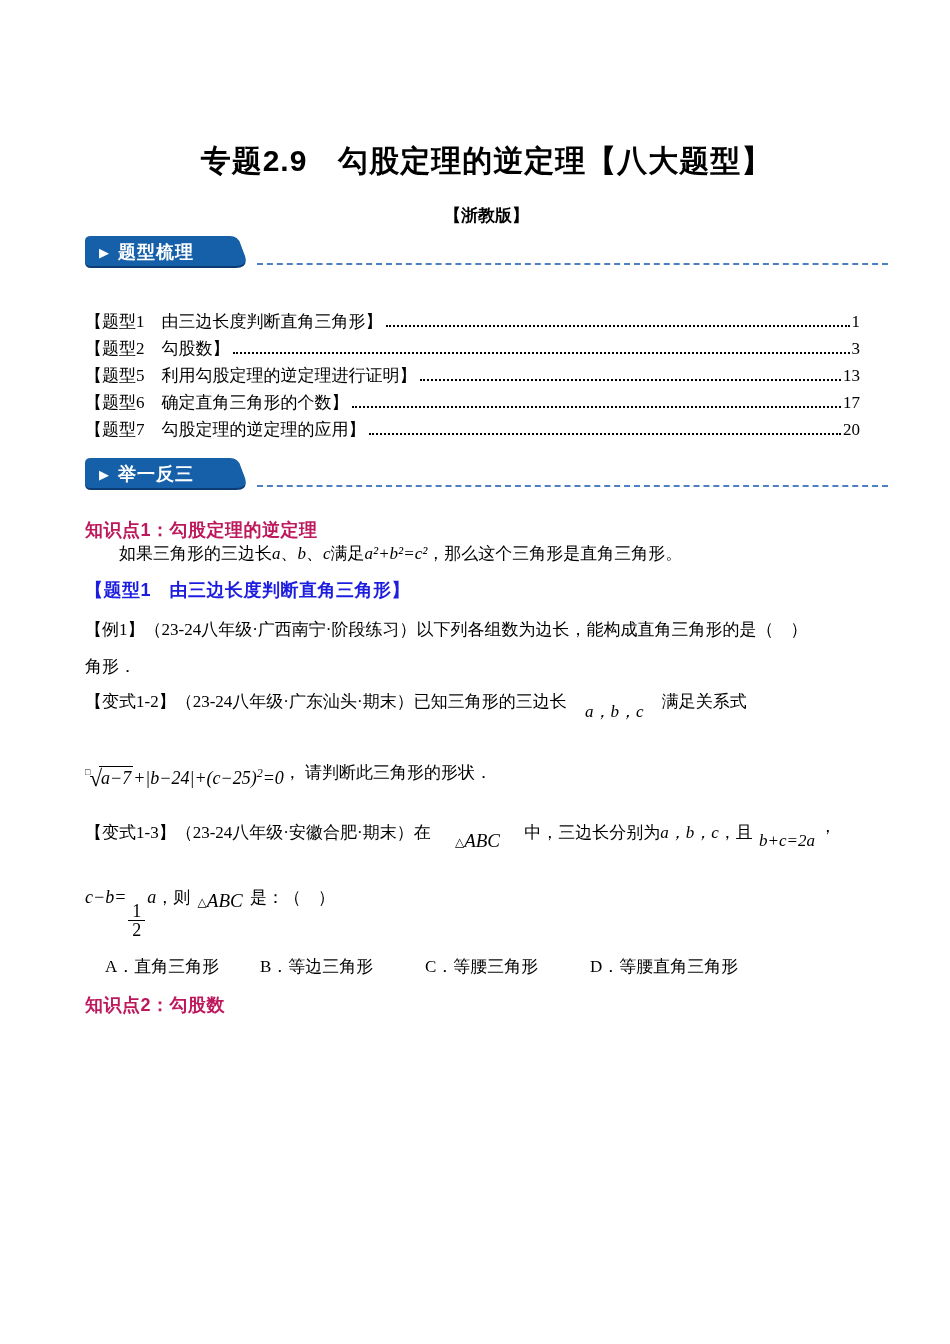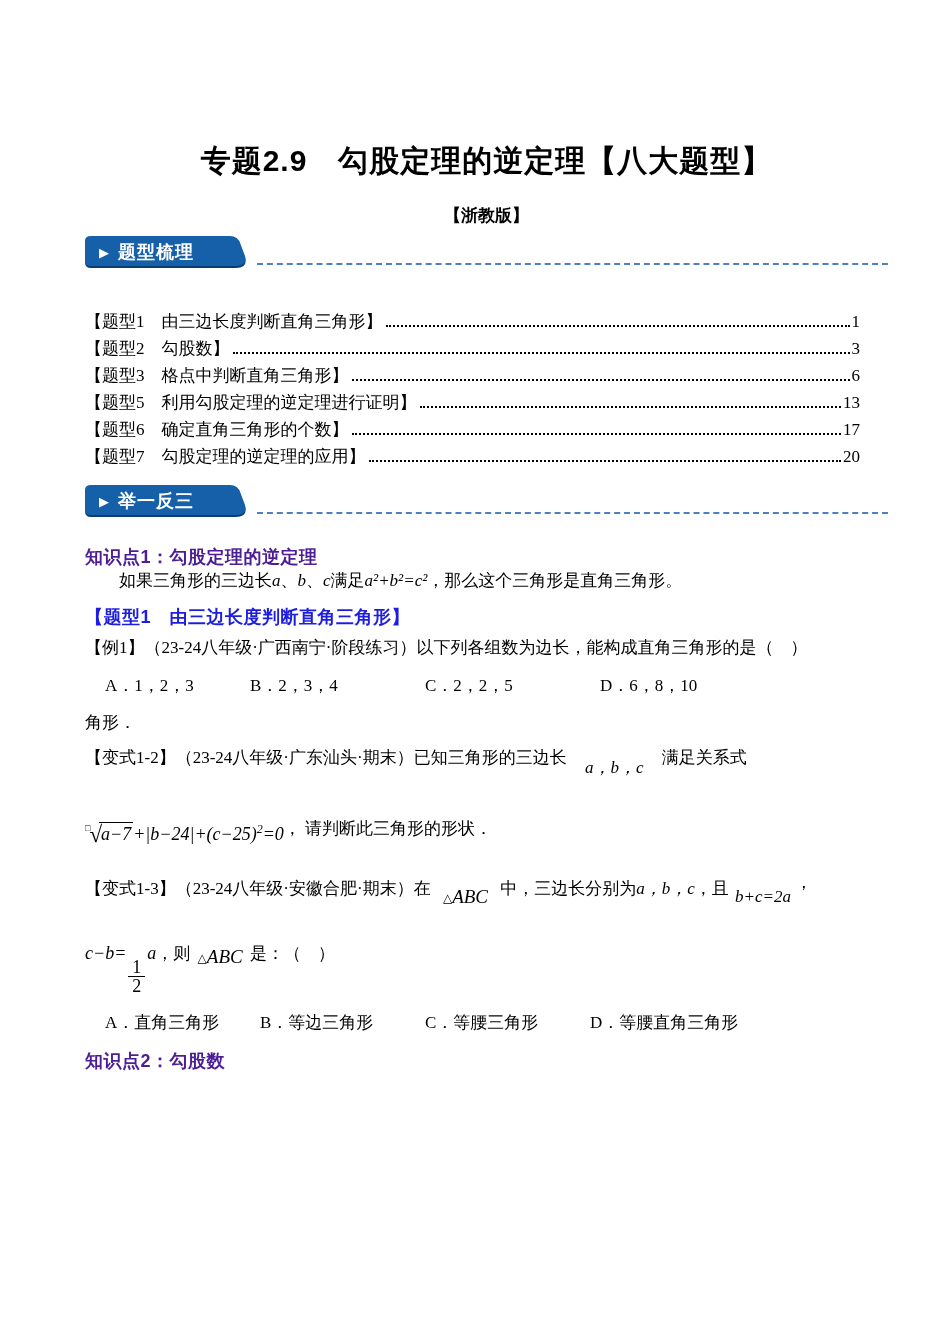--- a/index.html
+++ b/index.html
@@ -33,31 +33,31 @@
   .dash-line{flex:1;border-bottom:2px dashed #4d7fc3;margin:0 0 3px 6px;}
 
   
   .toc{margin-top:40px;}
   .toc-row{display:flex;align-items:baseline;line-height:27px;padding-right:28px;}
   .toc-dots{flex:1;border-bottom:2px dotted #000;margin:0 2px 4px 3px;}
   .toc-page{flex:0 0 auto;}
 
   
   .kp-heading{
-    margin-top:28px;color:#4c1d95;font-weight:bold;font-size:18px;line-height:24px;
+    margin-top:28px;color:#be185d;font-weight:bold;font-size:18px;line-height:24px;
     font-family:"Liberation Sans","DejaVu Sans",sans-serif;letter-spacing:.5px;
   }
   .type-heading{
     margin-top:12px;color:#1d1de0;font-weight:bold;font-size:18px;line-height:24px;
     font-family:"Liberation Sans","DejaVu Sans",sans-serif;letter-spacing:.5px;
   }
   .kp-body{margin-top:0;text-indent:2em;line-height:24px;}
 
   .prob{line-height:24px;}
-  .m-ex1{margin-top:7px;}
+  .m-ex1{margin-top:16px;}
   .m-v11a{margin-top:13px;}
   .m-v11b{margin-top:13px;}
   .m-v12{margin-top:11px;}
   .m-form{margin-top:40px;height:36px;}
   .m-v13{margin-top:30px;}
   .m-frac{margin-top:40px;height:52px;}
   .m-kp2{margin-top:14px;}
 
   .var{font-style:italic;}
   .lowered{display:inline-block;transform:translateY(10px);font-style:italic;}
@@ -110,25 +110,20 @@
       <span>【题型1　由三边长度判断直角三角形】</span>
       <span class="toc-dots"></span>
       <span class="toc-page">1</span>
     </div>
     <div class="toc-row">
       <span>【题型2　勾股数】</span>
       <span class="toc-dots"></span>
       <span class="toc-page">3</span>
     </div>
     <div class="toc-row">
-      <span>【题型3　格点中判断直角三角形】</span>
-      <span class="toc-dots"></span>
-      <span class="toc-page">6</span>
-    </div>
-    <div class="toc-row">
       <span>【题型5　利用勾股定理的逆定理进行证明】</span>
       <span class="toc-dots"></span>
       <span class="toc-page">13</span>
     </div>
     <div class="toc-row">
       <span>【题型6　确定直角三角形的个数】</span>
       <span class="toc-dots"></span>
       <span class="toc-page">17</span>
     </div>
     <div class="toc-row">
@@ -155,42 +150,36 @@
   <div class="kp-heading">知识点1：勾股定理的逆定理</div>
   <div class="kp-body">
     <span>如果三角形的三边长</span><span class="var">a</span><span>、</span><span class="var">b</span><span>、</span><span class="var">c</span><span>满足</span><span class="var">a²+b²=c²</span><span>，那么这个三角形是直角三角形。</span>
   </div>
 
   <div class="type-heading">【题型1　由三边长度判断直角三角形】</div>
 
   <div class="prob m-ex1">
     <span>【例1】</span><span>（23-24八年级·广西南宁·阶段练习）</span><span>以下列各组数为边长，能构成直角三角形的是（　）</span>
   </div>
-  <div class="opts opts-ex1">
-    <span class="o1"><span>A．</span><span>1，2，3</span></span>
-    <span class="o2"><span>B．</span><span>2，3，4</span></span>
-    <span class="o3"><span>C．</span><span>2，2，5</span></span>
-    <span class="o4"><span>D．</span><span>6，8，10</span></span>
-  </div>
 
   <div class="prob m-v11b">角形．</div>
 
   <div class="prob m-v12">
     <span>【变式1-2】</span><span>（23-24八年级·广东汕头·期末）</span><span>已知三角形的三边长</span>
     <span class="lowered" style="margin:0 14px;">a，b，c</span>
     <span>满足关系式</span>
   </div>
   <div class="prob m-form">
     <span class="math form-low"><sup class="ridx">□</sup><span class="radsign">√</span><span class="radicand">a−7</span><span>+|b−24|+(c−25)</span><span class="msup">2</span><span>=0</span></span><span>，</span>
     <span>请判断此三角形的形状．</span>
   </div>
 
   <div class="prob m-v13">
     <span>【变式1-3】</span><span>（23-24八年级·安徽合肥·期末）</span><span>在</span>
-    <span class="tri-low" style="margin:0 8px;"><span class="tri-sym">△</span><span class="tri-name">ABC</span></span>
+    <span class="tri-low" style="margin:0 20px;"><span class="tri-sym">△</span><span class="tri-name">ABC</span></span>
     <span>中，三边长分别为</span><span class="var">a，b，c</span><span>，且</span>
     <span class="lowered" style="transform:translateY(8px);margin-left:2px;">b+c=2a</span>
     <span class="raised">，</span>
   </div>
   <div class="prob m-frac">
     <span class="math"><span>c−b=</span><span class="frac">
           <span class="num">1</span>
           <span class="den">2</span>
         </span><span>a</span></span><span>，则</span>
     <span class="tri-low" style="transform:translateY(4px);margin:0 3px;"><span class="tri-sym">△</span><span class="tri-name">ABC</span></span>

